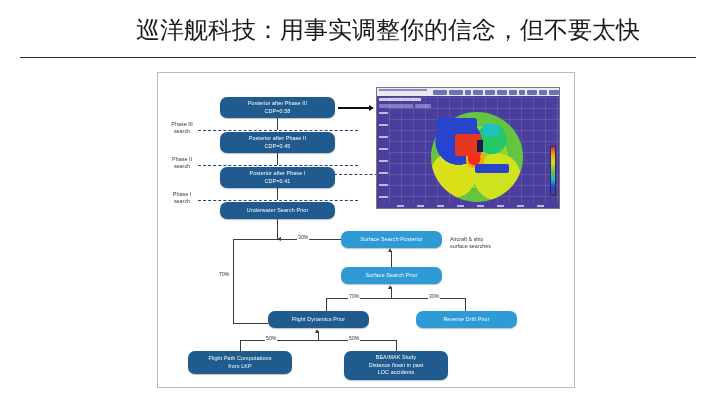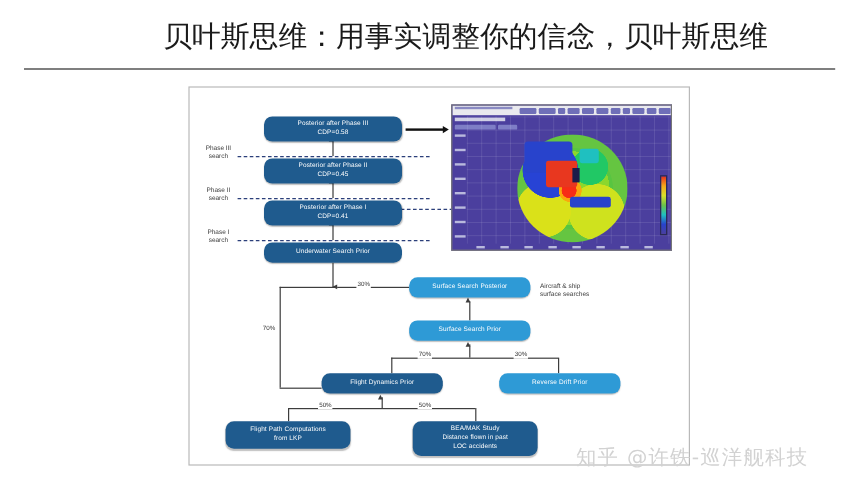--- a/index.html
+++ b/index.html
@@ -147,21 +147,21 @@
     font-family: "DejaVu Sans", "Liberation Sans", sans-serif;
     white-space: nowrap;
   }
 </style>
 </head>
 <body>
 
 <div id="page">
 
 
-  <div class="title">贝叶斯思维：用事实调整你的信念，贝叶斯思维</div>
+  <div class="title">巡洋舰科技：用事实调整你的信念，但不要太快</div>
   <div class="header-rule"></div>
 
   <div class="diagram-frame">
     <div class="diag">
 
       <div class="lbl" style="left:4px; top:48px; text-align:center; width:40px;">
         <div>Phase III</div>
         <div>search</div>
       </div>
       <div class="lbl" style="left:4px; top:83px; text-align:center; width:40px;">
@@ -303,15 +303,14 @@
       </div>
       <div class="node dark" style="left:186px; top:278px; width:104px; height:29px;">
         <span>BEA/MAK Study</span>
         <span>Distance flown in past</span>
         <span>LOC accidents</span>
       </div>
 
     </div>
   </div>
 
-  <div class="watermark">知乎 @许铁-巡洋舰科技</div>
 
 </div>
 
 </body></html>

